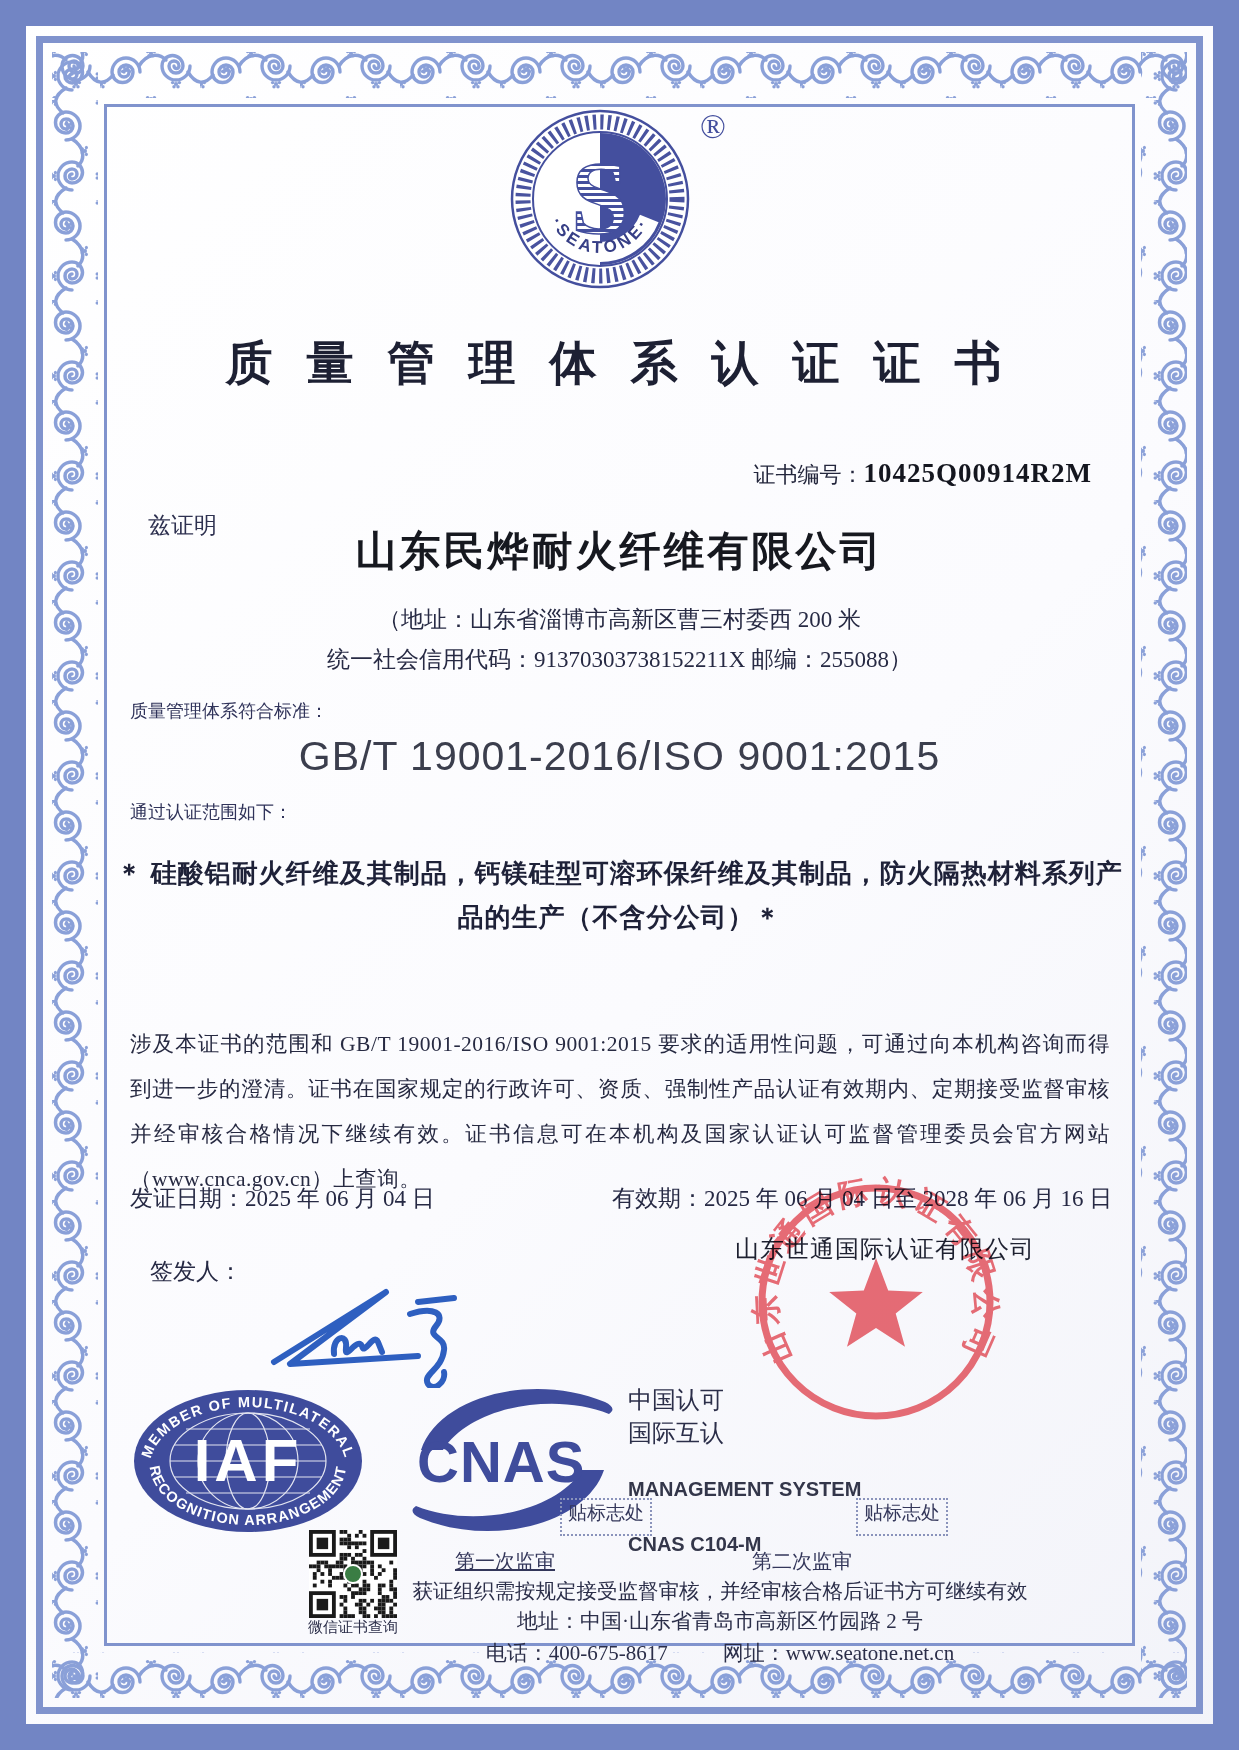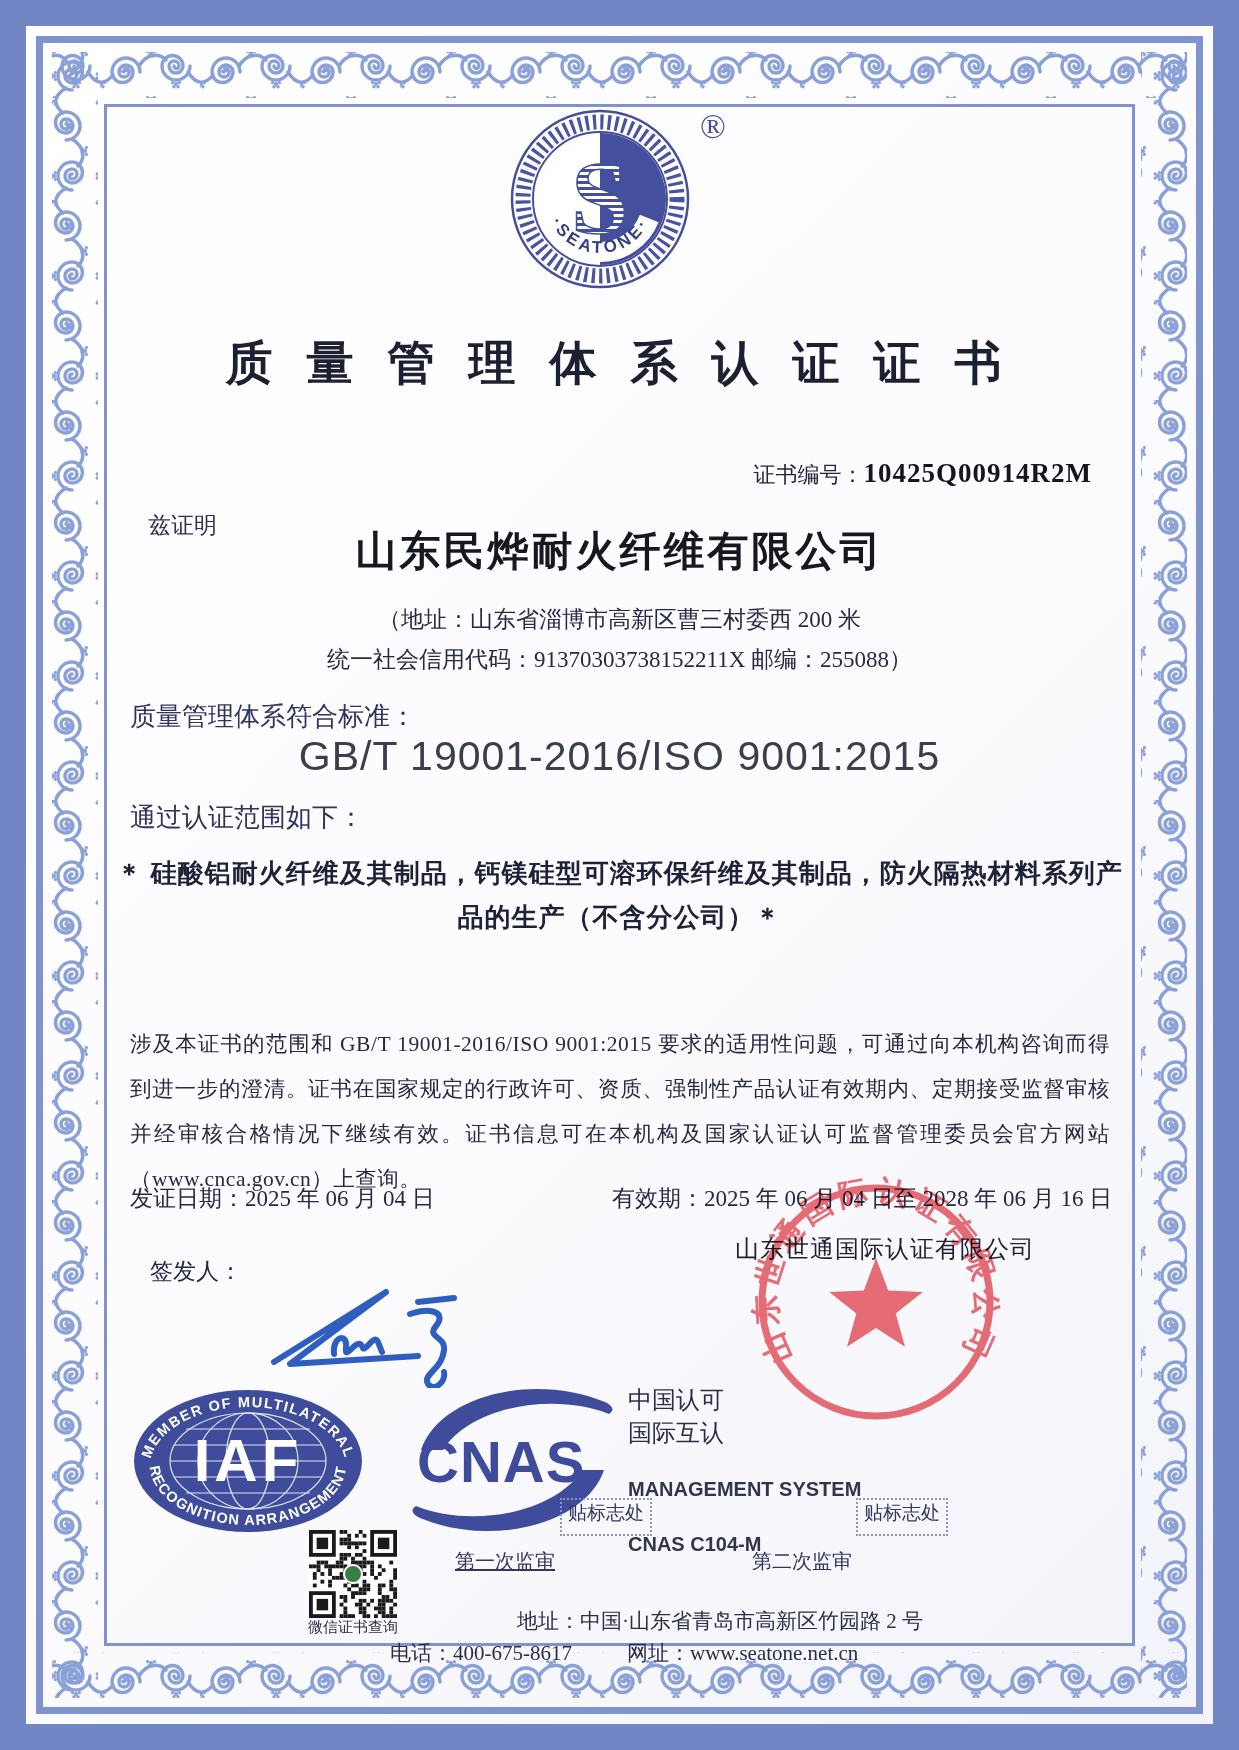--- a/index.html
+++ b/index.html
@@ -13,42 +13,42 @@
   .ctr{left:0;right:0;text-align:center;}
   .sans{font-family:"Liberation Sans","DejaVu Sans",sans-serif;}
 
   .title{top:332px;font-size:47px;font-weight:bold;letter-spacing:34px;padding-left:22px;color:#1d2033;}
   .certno{top:458px;right:147px;font-size:22px;color:#23263c;}
   .certno b{font-size:27px;font-family:"Liberation Serif",serif;letter-spacing:1px;color:#14161f;}
   .intro{top:510px;left:148px;font-size:23px;color:#2e3150;}
   .company{top:524px;font-size:41px;font-weight:bold;letter-spacing:3px;color:#16181f;}
   .addr1{top:604px;font-size:23px;color:#272a44;}
   .addr2{top:644px;font-size:23px;color:#272a44;}
-  .lbl{font-size:26px;color:#30335a;}
+  .lbl{font-size:18px;color:#30335a;}
   .stdlbl{top:699px;left:130px;}
   .stdval{top:733px;font-size:41px;color:#3b3e4d;letter-spacing:1px;}
   .scopelbl{top:800px;left:130px;}
   .scope{top:852px;font-size:26px;font-weight:bold;line-height:44px;color:#1e2138;letter-spacing:1px;}
   .notes{top:1022px;left:130px;width:980px;font-size:21.5px;line-height:45px;text-align:justify;color:#272a42;letter-spacing:0.5px;}
   .dateline{top:1183px;font-size:23px;color:#262944;}
   .issue{left:130px;}
   .valid{left:612px;}
   .signerlbl{top:1256px;left:150px;font-size:23px;color:#262944;}
   .issuer{top:1233px;left:735px;font-size:24px;color:#1d2030;letter-spacing:1px;}
 
   .cnasblock{top:1384px;left:628px;}
   .cnasblock .zh{font-size:24px;line-height:33px;color:#2b2e49;}
   .cnasblock .en{font-size:20px;line-height:31px;font-weight:bold;color:#33364a;margin-top:24px;}
   .qrcap{top:1618px;left:293px;width:120px;text-align:center;font-size:15px;color:#2b2e49;}
   .audlbl{top:1548px;font-size:20px;color:#33365a;}
   .stickerbox{top:1498px;width:88px;height:34px;border:2px dotted #8a93bb;font-size:19px;color:#33365a;
     display:flex;align-items:flex-start;justify-content:center;}
   .auditnote{top:1577px;left:390px;width:660px;text-align:center;font-size:20.5px;color:#2b2e49;}
   .footaddr{top:1607px;left:390px;width:660px;text-align:center;font-size:21px;color:#2b2e49;}
-  .footline{top:1639px;left:390px;width:660px;font-size:21px;color:#2b2e49;}
+  .footline{top:1639px;left:390px;width:660px;text-align:center;font-size:21px;color:#2b2e49;}
   .footline .gap{display:inline-block;width:55px;}
   .stampsvg{mix-blend-mode:multiply;}
 </style>
 </head>
 <body>
 
 <div id="page">
 
   <svg class="abs" width="1239" height="1750" viewBox="0 0 1239 1750" style="left:0;top:0;">
     <defs>
@@ -374,19 +374,20 @@
   <div class="abs qrcap">微信证书查询</div>
 
   <div class="abs audlbl" style="left:455px;text-decoration:underline;">第一次监审</div>
   <div class="abs stickerbox" style="left:560px;">
     <span>贴标志处</span>
   </div>
   <div class="abs audlbl" style="left:752px;">第二次监审</div>
   <div class="abs stickerbox" style="left:856px;">
     <span>贴标志处</span>
   </div>
+  <div class="abs auditnote">获证组织需按规定接受监督审核，并经审核合格后证书方可继续有效</div>
 
   <div class="abs footaddr">地址：中国·山东省青岛市高新区竹园路 2 号</div>
   <div class="abs footline">
     <span>电话：400-675-8617</span><span class="gap"></span><span>网址：www.seatone.net.cn</span>
   </div>
 
 </div>
 
 </body></html>

